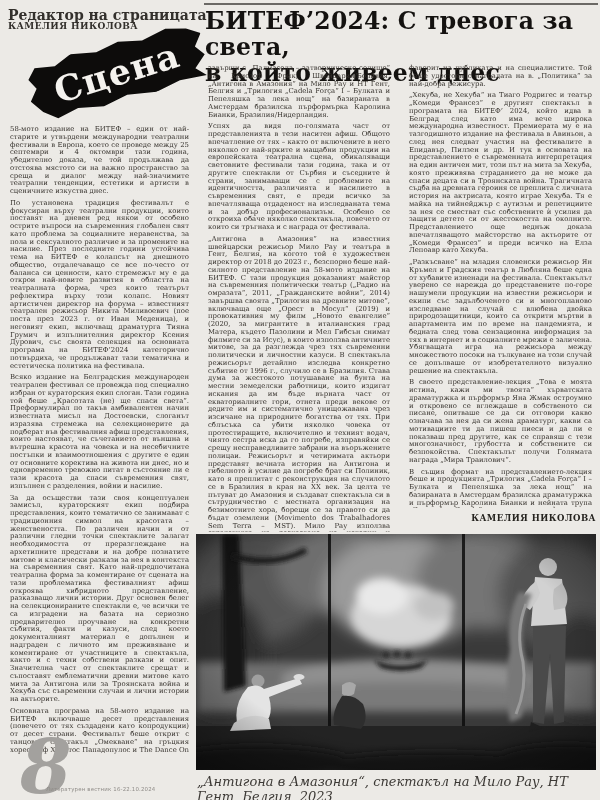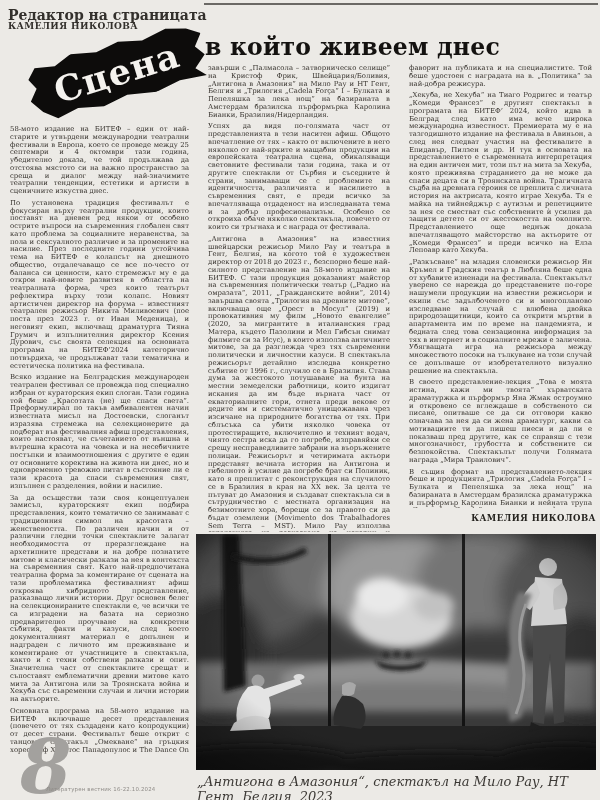--- a/index.html
+++ b/index.html
@@ -94,21 +94,21 @@
   <div class="editor-block">
     <div class="editor-label">Редактор на страницата</div>
     <div class="editor-name">КАМЕЛИЯ НИКОЛОВА</div>
   </div>
 
   <div class="banner">
     <span>Сцена</span>
   </div>
 
   <h1 class="headline">
-    <br>
+    <span>БИТЕФ’2024: С тревога за света,</span><br>
     <span>в който живеем днес</span>
   </h1>
 
   <div class="col col-left">
     <p>58-мото издание на БИТЕФ – един от най-старите и утвърдени международни театрални фестивали в Европа, което се проведе между 25 септември и 4 октомври тази година, убедително доказа, че той продължава да отстоява мястото си на важно пространство за среща и диалог между най-значимите театрални тенденции, естетики и артисти в сценичните изкуства днес.</p>
     <p>По установена традиция фестивалът е фокусиран върху театрални продукции, които поставят на дневен ред някои от особено острите въпроси на съвременния глобален свят като проблема за социалните неравенства, за пола и сексуалното различие и за промените на насилие. През последните години устойчива тема на БИТЕФ е колапсът на днешното общество, отдалечаващо се все по-често от баланса си ценности, като стремежът му е да открои най-новите развития в областта на театралната форма, чрез които театърът рефлектира върху този колапс. Новият артистичен директор на форума – известният театрален режисьор Никита Миливоевич (пое поста през 2023 г. от Иван Меденица), и неговият екип, включващ драматурга Тияна Грумич и изпълнителния директор Ксения Дурович, със своята селекция на основната програма на БИТЕФ’2024 категорично потвърдиха, че продължават тази тематична и естетическа политика на фестивала.</p>
     <p>Всяко издание на Белградския международен театрален фестивал се провежда под специално избран от кураторския екип слоган. Тази година той беше „Красотата (не) ще спаси света“. Преформулирал по такъв амбивалентен начин известната мисъл на Достоевски, слоганът изразява стремежа на селекционерите да подберат във фестивалния афиш представления, които настояват, че съчетанието от външна и вътрешна красота на човека и на несебичните постъпки и взаимоотношения с другите е един от основните коректива на живота ни днес, но и едновременно тревожно питат в състояние ли е тази красота да спаси съвременния свят, изпълнен с разделения, войни и насилие.</p>
     <p>За да осъществи тази своя концептуален замисъл, кураторският екип подбира представления, които тематично се занимават с традиционния символ на красотата – женствеността. По различен начин и от различни гледни точки спектаклите залагат необходимостта от преразглеждане на архетипните представи и на добре познатите митове и класически разкази за нея в контекста на съвременния свят. Като най-предпочитана театрална форма за коментиране от сцената на тази проблематика фестивалният афиш откроява хибридното представление, разказващо лични истории. Друг основен белег на селекционираните спектакли е, че всички те са изградени на базата на сериозно предварително проучване на конкретни събития, факти и казуси, след което документалният материал е допълнен и надграден с личното им преживяване и коментиране от участниците в спектакъла, както и с техни собствени разкази и опит. Значителна част от спектаклите срещат и съпоставят емблематични древни митове като мита за Антигона или за Троянската война и Хекуба със съвременни случаи и лични истории на актьорите.</p>
     <p>Основната програма на 58-мото издание на БИТЕФ включваше десет представления (повечето от тях създадени като копродукции) от десет страни. Фестивалът беше открит с танцовия спектакъл „Омекване“ на гръцкия хореограф Христос Пападопулос и The Dance On Ensemble, Берлин, Германия, последван от „Хекуба, не Хекуба“ на Тиаго Родригес и „Комеди Франсез“. В следващите дни бяха показани пет спектакъла от Сърбия и съседните ѝ страни Словения и Хърватия, сред които се откроиха „Сексуално възпитание II: борба“, дебютно представление – лекция на младата режисьорка Тяша Чрногой и още четири изпълнителки, и „Разкъсване“ на Ян Кръмел от Словения, както и копродукцията „Това е моята истина, кажи ми твоята“ на Яна Жмак, Хърватия/Словения. Съпоставителната програма на БИТЕФ’2024</p>
   </div>

